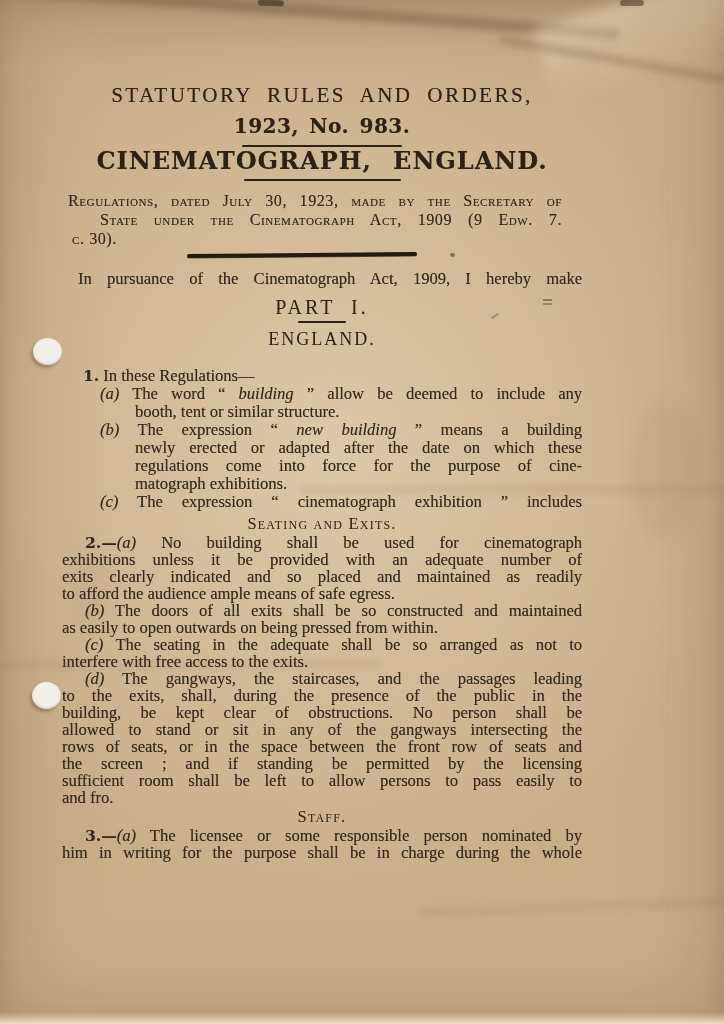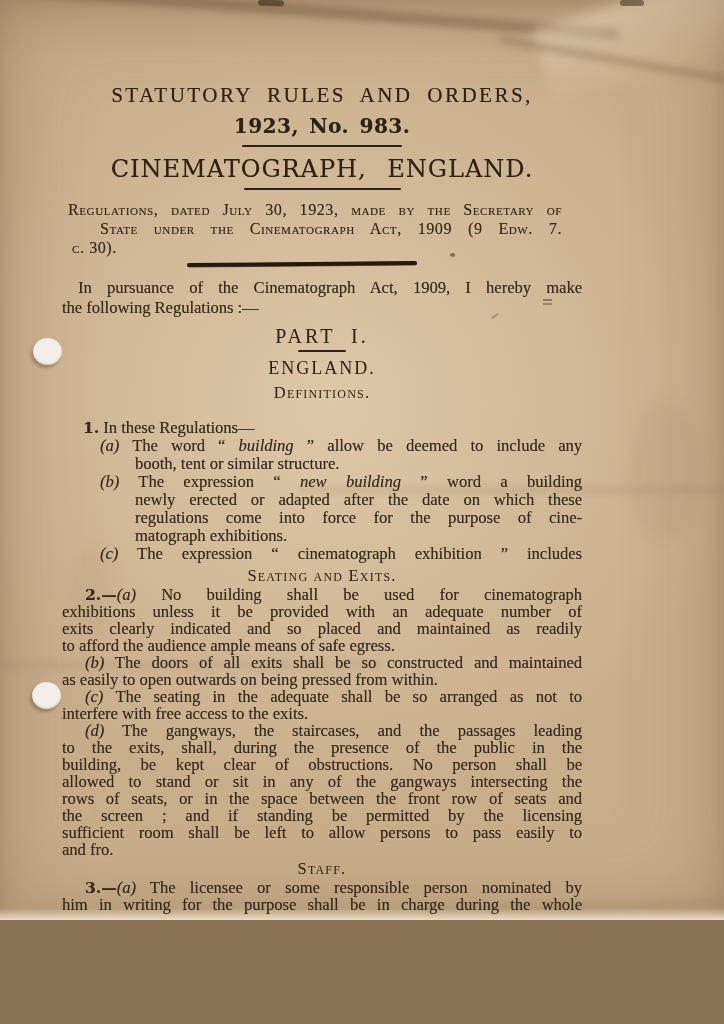--- a/index.html
+++ b/index.html
@@ -1,17 +1,17 @@
 <!DOCTYPE html>
 <html><head>
 <meta charset="utf-8">
 <style>
   html,body{margin:0;padding:0;background:#8a7354;}
   .sheet{
-    position:relative;width:724px;height:920px;overflow:hidden;
+    position:relative;width:724px;height:1024px;overflow:hidden;
     background-color:#c9ae8a;
     background-image:
       radial-gradient(ellipse 85% 65% at 46% 44%, rgba(238,221,191,.55), rgba(238,221,191,0) 68%),
       linear-gradient(180deg, rgba(168,138,104,.22) 0%, rgba(168,138,104,0) 6%);
     box-shadow: inset 0 0 95px rgba(125,97,66,.42), inset 0 0 20px rgba(125,97,66,.28);
     font-family:"Liberation Serif", serif;
     color:#33291c;
   }
   .ink{color:#2c2214;}
   
@@ -42,21 +42,21 @@
   .dotmark{position:absolute;left:450px;top:253px;width:5px;height:4px;border-radius:50%;background:rgba(60,46,30,.55);}
 
   
   .col{position:absolute;left:62px;top:84px;width:520px;}
   .series{font-size:21px;line-height:22px;letter-spacing:2.5px;word-spacing:7px;text-align:center;
     text-shadow:.3px .3px .6px rgba(44,34,20,.55);}
   .number{margin-top:10px;font-size:20px;line-height:21px;font-weight:bold;text-align:center;
     font-family:"DejaVu Serif", serif;letter-spacing:.5px;word-spacing:3px;}
   .hr{height:2px;background:#2b2115;border-radius:1px;}
   .hr1{width:160px;margin:8px auto 0;}
-  .title{margin-top:9px;font-size:24px;line-height:27px;font-weight:normal;text-align:center;
+  .title{font-size:24px;line-height:27px;font-weight:bold;text-align:center;
     font-family:"DejaVu Serif", serif;letter-spacing:1px;word-spacing:12px;
     text-shadow:.4px .4px .7px rgba(44,34,20,.5);}
   .hr2{width:157px;margin:5px auto 0;}
   .preamble{margin-top:10px;width:500px;}
   .pl{font-size:16px;line-height:19px;font-variant:small-caps;letter-spacing:.6px;}
   .thickrule{width:230px;height:4px;margin-top:5px;margin-left:125px;background:#241b10;
     transform:rotate(-.5deg);border-radius:2px;box-shadow:0 .5px 0 rgba(36,27,16,.6);}
   .enacting{margin-top:12px;}
   .el{font-size:16.5px;line-height:20px;}
   .part{margin:9px 0 0;font-size:20px;line-height:19px;font-weight:normal;text-align:center;
@@ -110,37 +110,35 @@
 
     <div class="preamble">
       <div class="pl ln i6">Regulations, dated July 30, 1923, made by the Secretary of</div>
       <div class="pl ln i38">State under the Cinematograph Act, 1909 (9 Edw. 7.</div>
       <div class="pl ln-last i10">c. 30).</div>
     </div>
     <div class="thickrule"></div>
 
     <div class="enacting">
       <div class="el ln i16">In pursuance of the Cinematograph Act, 1909, I hereby make</div>
-      <div class="el ln-last">the following Regulations :—</div>
     </div>
 
     <h2 class="part ink">PART I.</h2>
     <div class="hr hr3"></div>
     <h3 class="general ink">ENGLAND.</h3>
-    <h4 class="schead ink">Definitions.</h4>
 
     <div class="dl ln-last i21 lead"><span class="bnum">1.</span> <span>In these Regulations—</span></div>
 
     <div>
       <div class="dl ln i38"><span class="itm">(a)</span> <span>The word “ </span><span class="itm">building</span><span> ” allow be deemed to include any</span></div>
       <div class="dl ln-last i73">booth, tent or similar structure.</div>
     </div>
 
     <div>
-      <div class="dl ln i38"><span class="itm">(b)</span> <span>The expression “ </span><span class="itm">new building</span><span> ” word a building</span></div>
+      <div class="dl ln i38"><span class="itm">(b)</span> <span>The expression “ </span><span class="itm">new building</span><span> ” means a building</span></div>
       <div class="dl ln i73">newly erected or adapted after the date on which these</div>
       <div class="dl ln i73">regulations come into force for the purpose of cine-</div>
       <div class="dl ln-last i73">matograph exhibitions.</div>
     </div>
 
     <div>
       <div class="dl ln i38"><span class="itm">(c)</span> <span>The expression “ cinematograph exhibition ” includes</span></div>
     </div>
 
     <h4 class="schead mt4 ink">Seating and Exits.</h4>

